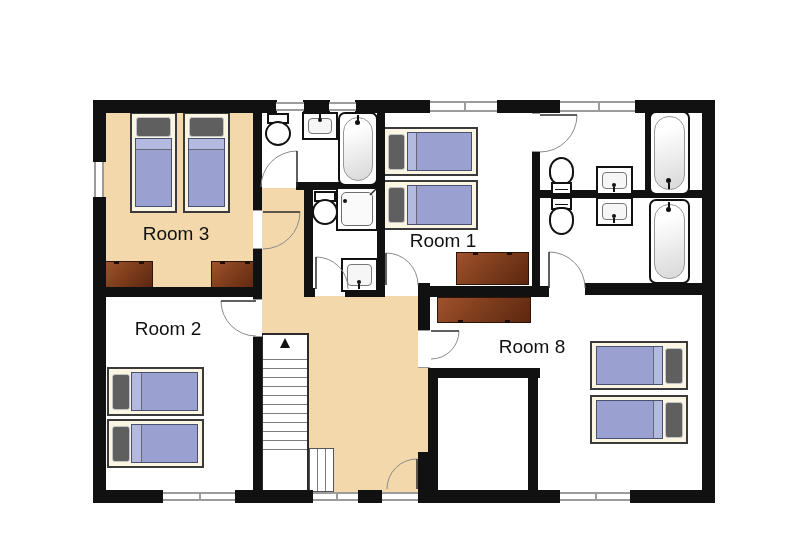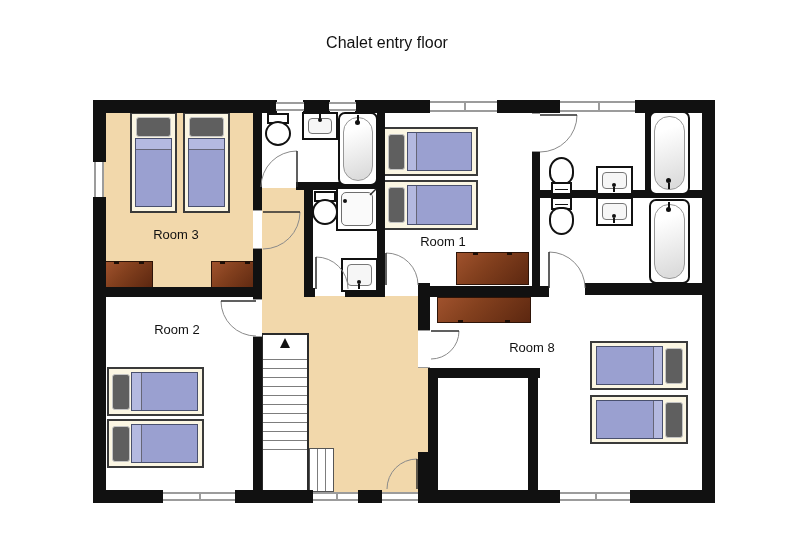--- a/index.html
+++ b/index.html
@@ -5,21 +5,21 @@
   html,body{margin:0;padding:0;background:#fff;}
   #plan{position:relative;width:800px;height:533px;background:#fff;overflow:hidden;
         font-family:"Liberation Sans",sans-serif;color:#111;}
   .wall{position:absolute;background:#111;z-index:4;}
   .floor{position:absolute;background:#f2d8ab;z-index:1;}
   .gap{position:absolute;background:#fff;z-index:4;}
   .gap.h-jamb{border-top:1px solid #999;border-bottom:1px solid #999;box-sizing:border-box;}
   .winh{position:absolute;box-sizing:border-box;border-top:2px solid #9c9c9c;border-bottom:2px solid #9c9c9c;background:#fff;z-index:5;}
   .winv{position:absolute;box-sizing:border-box;border-left:2px solid #9c9c9c;border-right:2px solid #9c9c9c;background:#fff;z-index:5;}
   .winh.tick::after{content:"";position:absolute;left:50%;top:-2px;bottom:-2px;width:2px;background:#9c9c9c;}
-  .label{position:absolute;z-index:7;font-size:13px;transform:translate(-50%,-50%);white-space:nowrap;}
+  .label{position:absolute;z-index:7;font-size:19px;transform:translate(-50%,-50%);white-space:nowrap;}
   .title{position:absolute;z-index:7;font-size:16px;transform:translate(-50%,-50%);white-space:nowrap;}
   .ski-label{font-size:21px;}
   .bed{position:absolute;box-sizing:border-box;border:2px solid #3a3a3a;background:#fbf6e3;z-index:3;}
   .bed .pillow{position:absolute;background:#5f5f5f;border:1px solid #c4c4c4;border-radius:3px;}
   .bed .mat{position:absolute;background:#9aa0d0;border:1px solid #49506e;}
   .bed .fold{position:absolute;background:#b4b9e0;}
   .bed.v .pillow{left:10%;right:10%;top:3%;height:19%;}
   .bed.v .mat{left:7%;right:7%;top:25%;bottom:4%;}
   .bed.v .fold{left:0;right:0;top:0;height:14%;border-bottom:1px solid #667;}
   .bed.h.pl .pillow{top:10%;bottom:10%;left:3%;width:17%;}
@@ -48,21 +48,20 @@
           border-left:5px solid transparent;border-right:5px solid transparent;border-bottom:10px solid #111;}
   .stair-ext{position:absolute;box-sizing:border-box;background:#fff;border:1px solid #555;z-index:3;}
   .vline{position:absolute;top:0;bottom:0;width:1px;background:#7d7d7d;}
   svg.overlay{position:absolute;left:0;top:0;z-index:6;pointer-events:none;}
 </style>
 </head>
 <body>
 
 <div id="plan">
 
-  <div class="title" style="left:387px;top:43px;">Chalet entry floor</div>
 
   <div class="floor" style="left:103px;top:110px;width:159px;height:180px;"></div>
   <div class="floor" style="left:262px;top:188px;width:43px;height:150px;"></div>
   <div class="floor" style="left:305px;top:296px;width:113px;height:40px;"></div>
   <div class="floor" style="left:305px;top:336px;width:125px;height:116px;"></div>
   <div class="floor" style="left:332px;top:452px;width:86px;height:40px;"></div>
 
   <div class="stairs" style="left:261px;top:333px;width:48px;height:159px;">
     <div class="stair-arrow"></div>
     <div class="treads"></div>
@@ -263,17 +262,17 @@
       <line x1="386" y1="253" x2="386" y2="285"></line>
       <line x1="417" y1="459" x2="417" y2="489"></line>
       <line x1="431" y1="331" x2="459" y2="331"></line>
       <line x1="540" y1="115" x2="577" y2="115"></line>
       <line x1="549" y1="252" x2="549" y2="288"></line>
       <line x1="370" y1="195" x2="376" y2="189"></line>
     </g>
   </svg>
 
   <div class="label" style="left:176px;top:234px;">Room 3</div>
-  <div class="label" style="left:177px;top:329px;">Room 2</div>
+  <div class="label" style="left:168px;top:329px;">Room 2</div>
   <div class="label" style="left:443px;top:241px;">Room 1</div>
   <div class="label" style="left:532px;top:347px;">Room 8</div>
 
 </div>
 
 </body></html>

